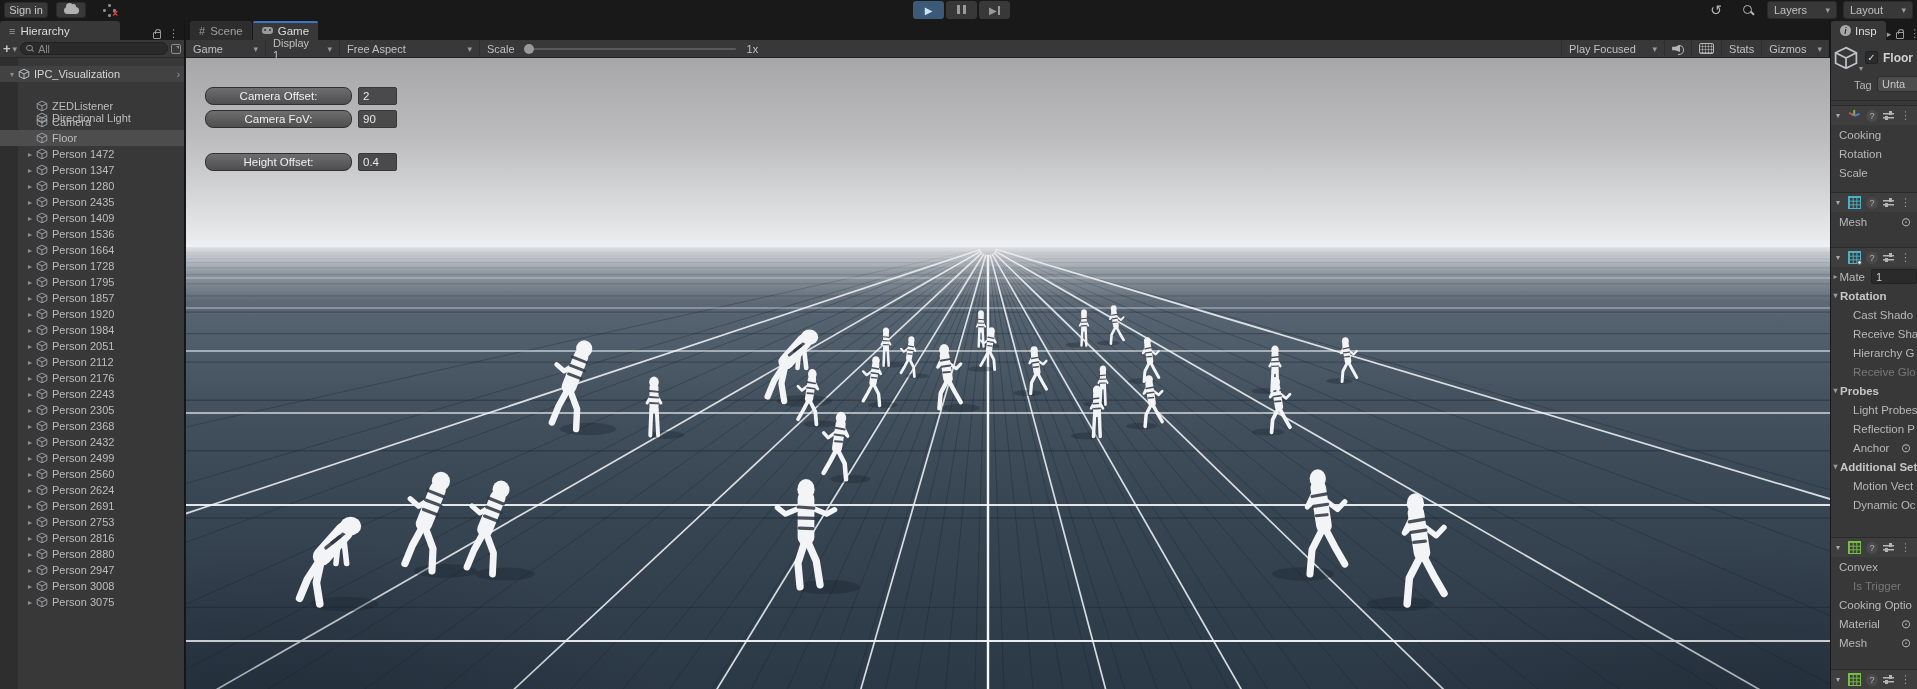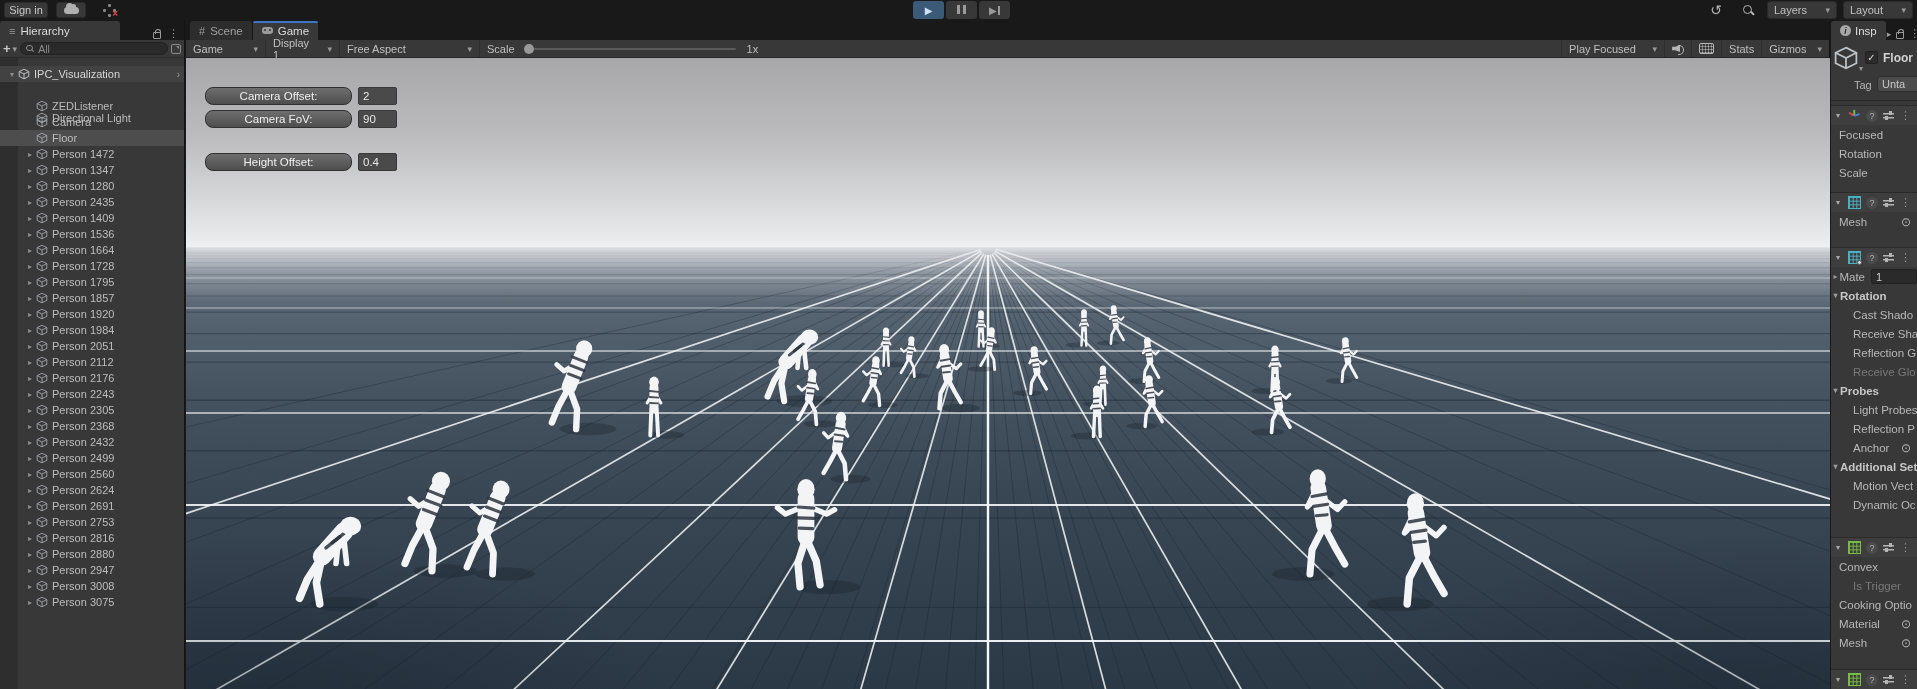--- a/index.html
+++ b/index.html
@@ -1017,21 +1017,21 @@
               <span class="axis-icon">
                 <i style="background:#d24b4b; transform:rotate(210deg)"></i>
                 <i style="background:#6fbf4c; transform:rotate(-90deg)"></i>
                 <i style="background:#4b7bd2; transform:rotate(-20deg)"></i>
               </span>
               <span class="help-circle">?</span>
               <span class="presets"></span>
               <span class="kebab">⋮</span>
             </div>
             <div class="comp-row">
-              <span>Focused</span>
+              <span>Cooking</span>
             </div>
             <div class="comp-row">
               <span>Rotation</span>
             </div>
             <div class="comp-row">
               <span>Scale</span>
             </div>
           </div>
           <div style="margin-top: 10px;">
             <div class="comp-header">
@@ -1066,21 +1066,21 @@
               <span class="fold">▾</span>
               <span>Rotation</span>
             </div>
             <div class="comp-row indent">
               <span>Cast Shado</span>
             </div>
             <div class="comp-row indent">
               <span>Receive Sha</span>
             </div>
             <div class="comp-row indent">
-              <span>Reflection G</span>
+              <span>Hierarchy G</span>
             </div>
             <div class="comp-row indent gray">
               <span>Receive Glo</span>
             </div>
             <div class="comp-row bold">
               <span class="fold">▾</span>
               <span>Probes</span>
             </div>
             <div class="comp-row indent">
               <span>Light Probes</span>

